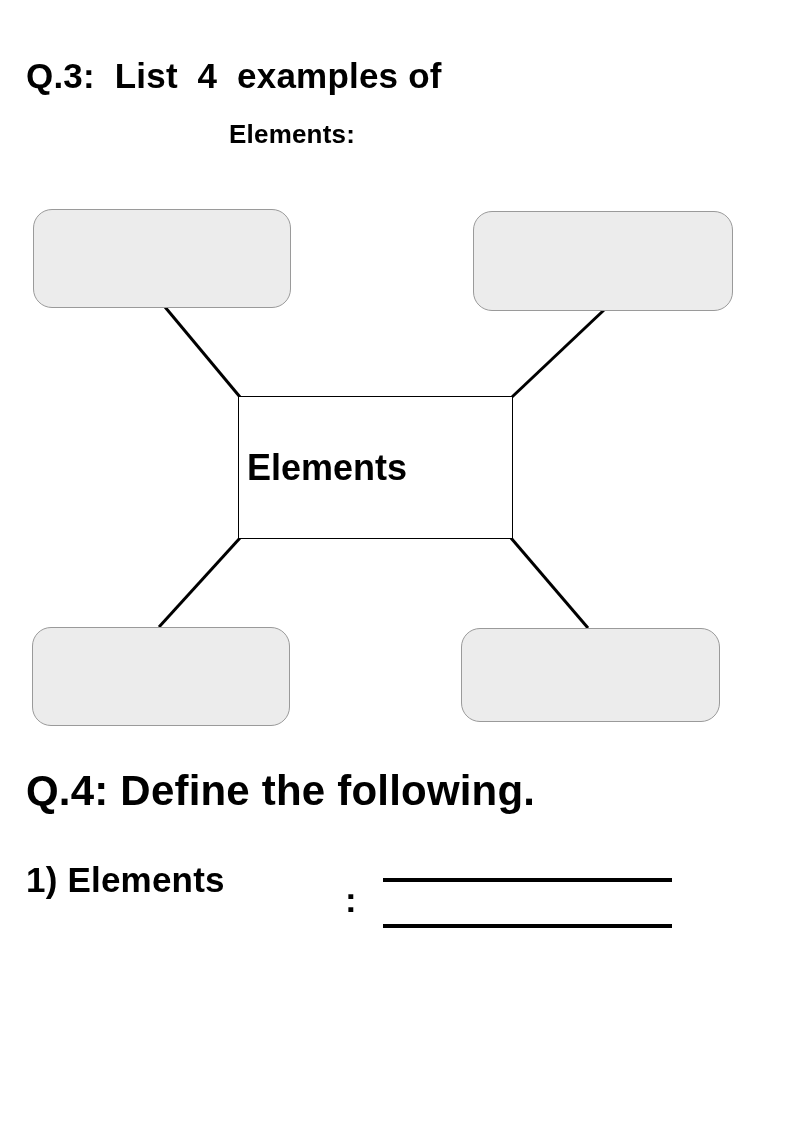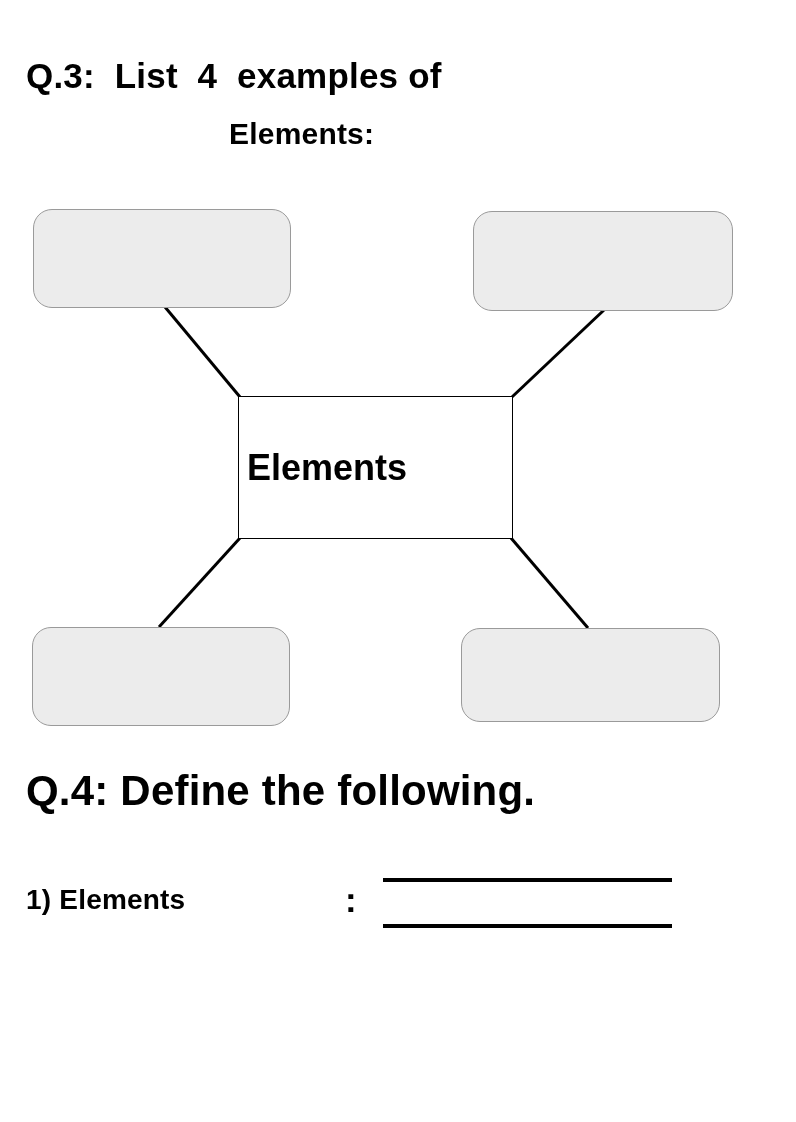--- a/index.html
+++ b/index.html
@@ -31,33 +31,33 @@
   }
   #q3-line1 {
     left: 26px;
     top: 40px;
     font-size: 35px;
     line-height: 40px;
   }
   #q3-line2 {
     left: 229px;
     top: 98px;
-    font-size: 30px;
+    font-size: 26px;
     line-height: 40px;
   }
   #q4-heading {
     left: 26px;
     top: 755px;
     font-size: 42px;
     line-height: 40px;
   }
   #define-item-label {
     left: 26px;
-    top: 864px;
-    font-size: 28px;
+    top: 844px;
+    font-size: 35px;
     line-height: 40px;
   }
   #define-item-colon {
     left: 345px;
     top: 864px;
     font-size: 35px;
     line-height: 40px;
   }
 
   

